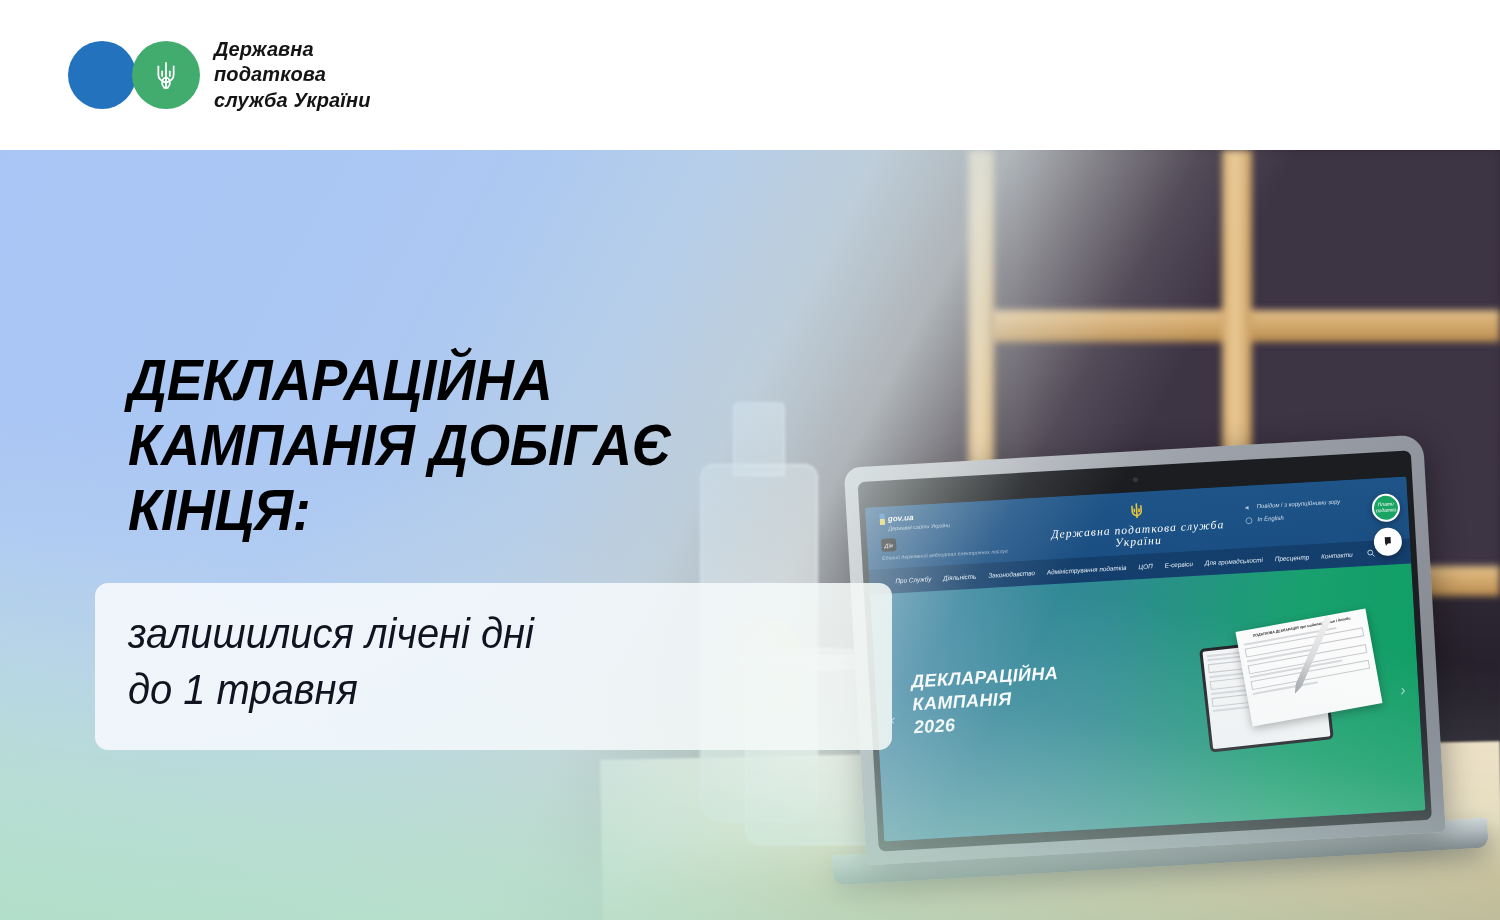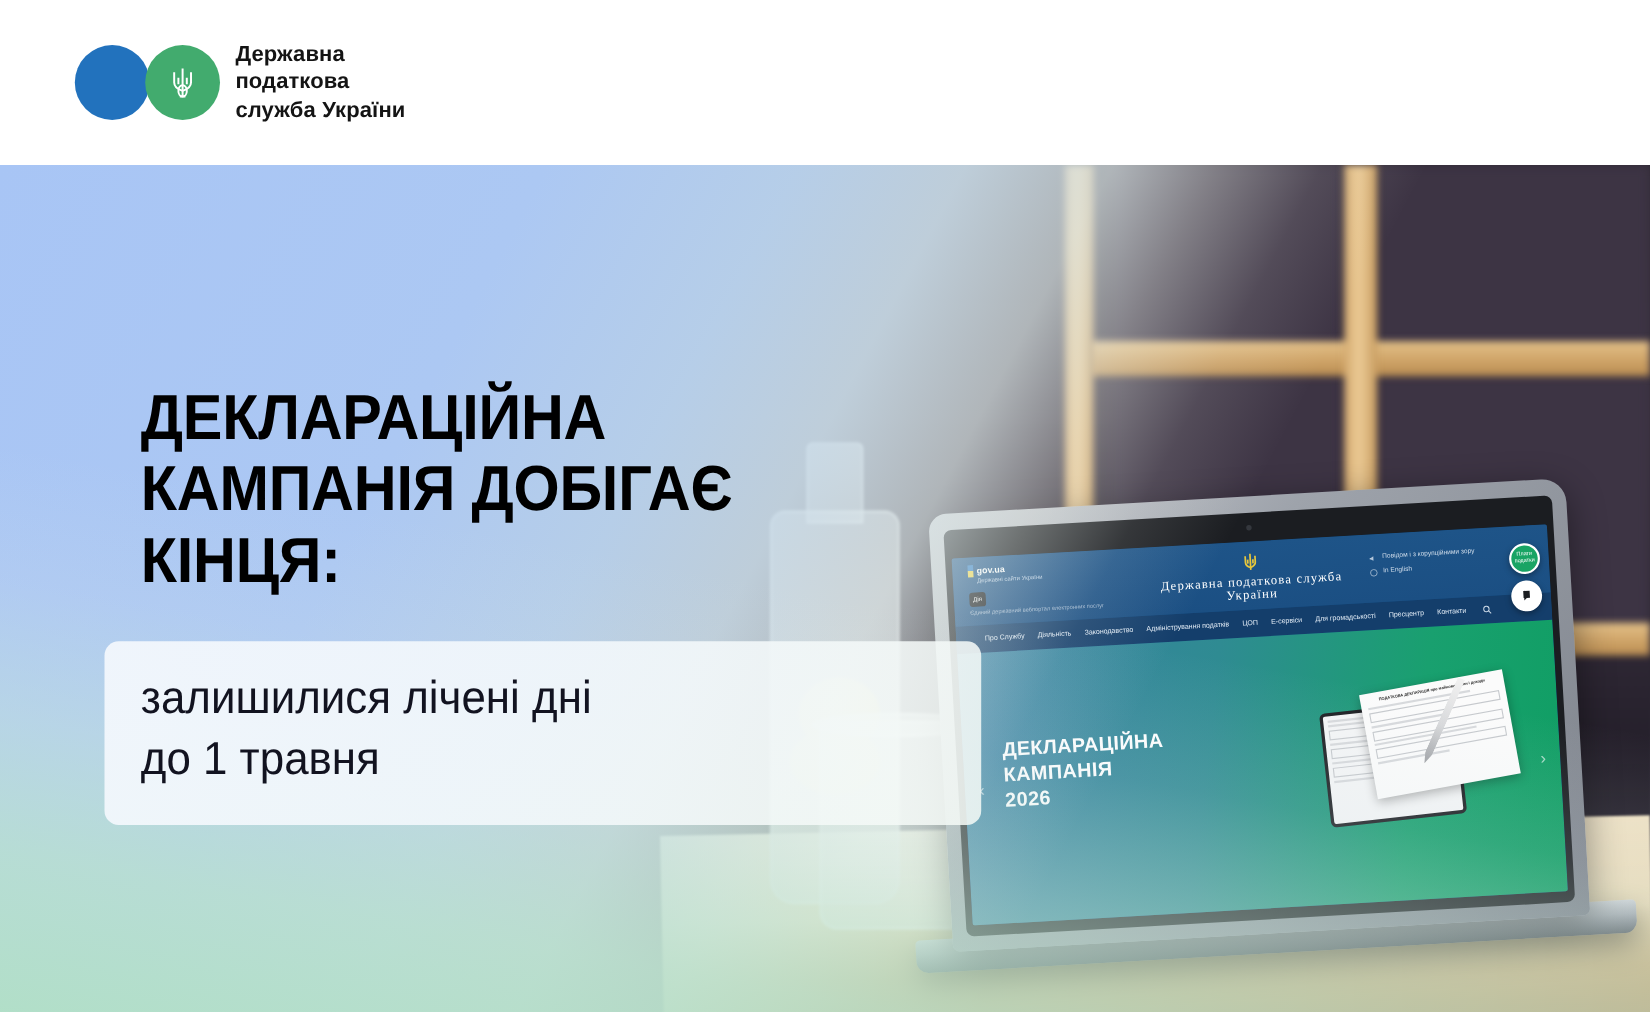--- a/index.html
+++ b/index.html
@@ -11,20 +11,21 @@
     overflow: hidden;
     font-family: "Liberation Sans", "DejaVu Sans", sans-serif;
     background: #ffffff;
   }
 
   .poster {
     position: relative;
     width: 1500px;
     height: 920px;
     overflow: hidden;
+    font-style: italic;
   }
 
   
   .header-bar {
     position: absolute;
     left: 0; top: 0;
     width: 1500px;
     height: 150px;
     background: #ffffff;
     z-index: 60;

